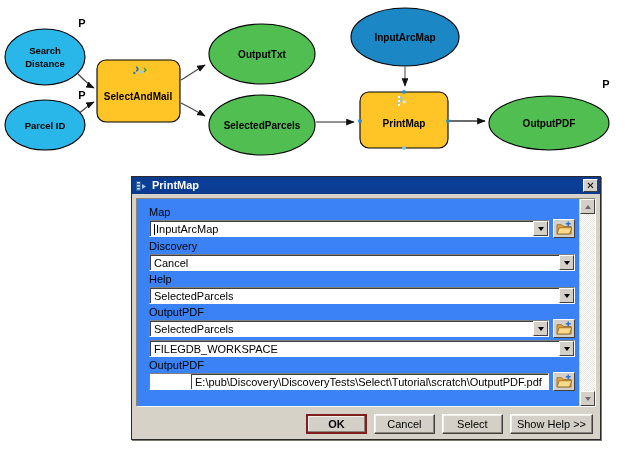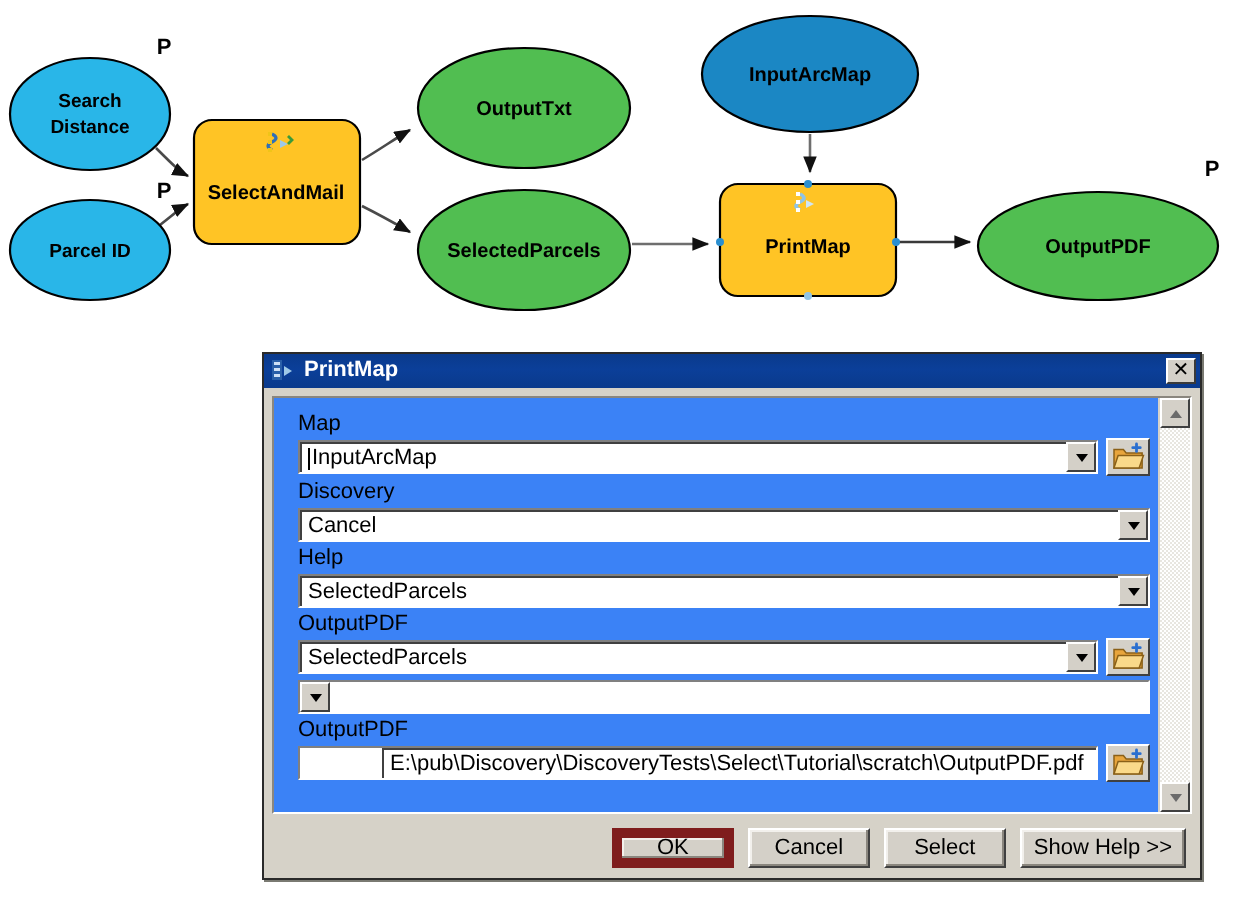--- a/index.html
+++ b/index.html
@@ -206,22 +206,23 @@
     border-right-color:#404040;border-bottom-color:#404040;
     box-shadow:inset -1px -1px 0 #8a867e, inset 1px 1px 0 #f2f0ec;
     box-sizing:border-box;
     font-size:11px;font-family:"Liberation Sans", sans-serif;
     color:#000;
     display:flex;align-items:center;justify-content:center;
     cursor:pointer;
     padding:0 6px;
   }
   .dlg-btn.default{
-    border:5px solid #7f1d1d;
+    border:2px solid #7f1d1d;
     box-shadow:inset -1px -1px 0 #8a867e, inset 1px 1px 0 #f2f0ec;
+    font-weight:bold;
   }
   .dlg-btn.wide{min-width:78px;}
 </style>
 </head>
 <body>
 
 <svg id="model-canvas" viewBox="0 0 628 172">
   <defs>
     <marker id="arrowhead" markerWidth="7" markerHeight="7" refX="6" refY="2.6" orient="auto">
       <path d="M0,0 L6.5,2.6 L0,5.2 Z" fill="#111111"></path>
@@ -391,20 +392,23 @@
                 <path d="M3.2,7.2 h13.5 l-2.3,6.6 h-13.4 z" fill="#FAD98A" stroke="#8a6018" stroke-width="0.8"></path>
                 <path d="M13,1 v4 M11,3 h4" stroke="#2a6fd0" stroke-width="1.5" stroke-linecap="round"></path>
               </svg>
             </div>
           </div>
         </div>
 
         <div class="field-row">
           <div class="field-ctrl">
             <div class="combo">
+              <div class="combo-inner">
+                <span class="combo-text">FILEGDB_WORKSPACE</span>
+              </div>
               <div class="dd-btn">
                 <span class="dd-arrow"></span>
               </div>
             </div>
           </div>
         </div>
 
         <div class="field-row">
           <div class="field-label">OutputPDF</div>
           <div class="field-ctrl">

